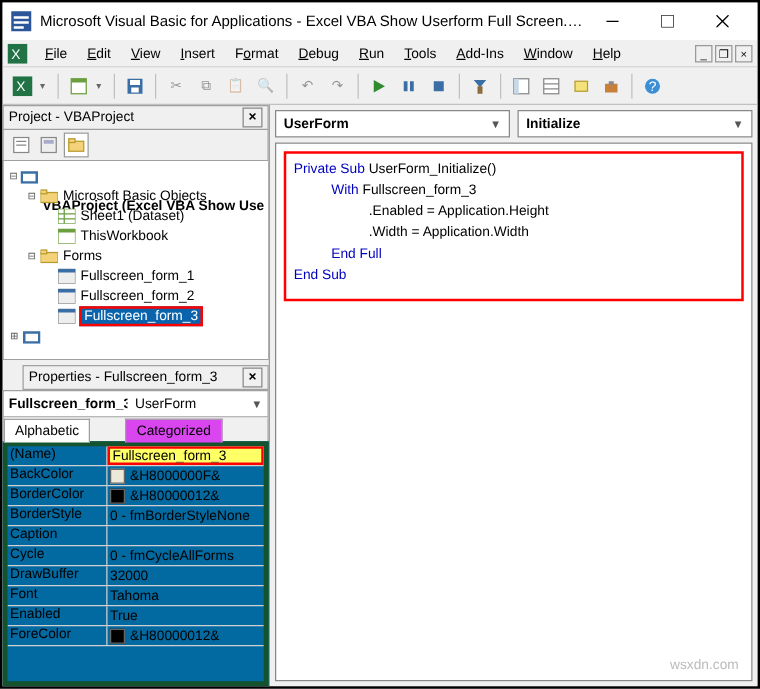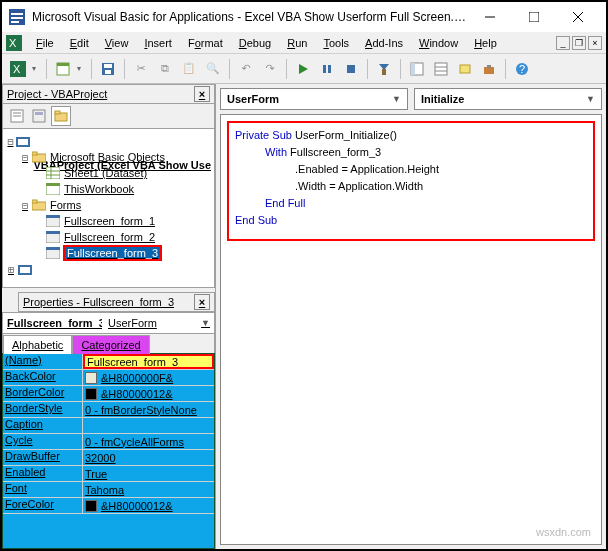--- a/index.html
+++ b/index.html
@@ -13,43 +13,43 @@
 .menubar .sysicon { width: 16px; height: 16px; margin-right: 4px; }
 .menubar .mitem { padding: 2px 6px; }
 .menubar .mitem u { text-decoration: underline; }
 .menubar .winctrls { margin-left: auto; display: flex; gap: 2px; }
 .menubar .winctrls span { width: 14px; height: 14px; display: flex; align-items: center; justify-content: center; border:1px solid #999;font-size:9px;}
 .toolbar { background: #f0f0f0; height: 30px; display: flex; align-items: center; padding: 2px 6px; gap: 4px; border-bottom: 1px solid #c0c0c0; }
 .toolbar .tbtn { width: 20px; height: 20px; display: flex; align-items: center; justify-content: center; }
 .toolbar .sep { width: 1px; height: 20px; background: #c0c0c0; margin: 0 2px; }
 .toolbar .drop { width: 8px; font-size: 8px; color:#666;}
 .main { display: flex; height: calc(100% - 82px); }
-.left { width: 214px; display: flex; flex-direction: column; border-right: 1px solid #a0a0a0; text-decoration: underline; }
+.left { width: 214px; display: flex; flex-direction: column; border-right: 1px solid #a0a0a0; }
 .panel-hdr { background: #f0f0f0; border: 1px solid #a0a0a0; height: 20px; display: flex; align-items: center; padding: 0 4px; }
 .panel-hdr .ptitle { flex: 1; font-size: 11px; }
 .panel-hdr .xbtn { width: 16px; height: 16px; border: 1px solid #888; display:flex;align-items:center;justify-content:center;font-weight:bold;font-size:11px;}
 .panel-tb { background: #f0f0f0; border-left:1px solid #a0a0a0;border-right:1px solid #a0a0a0; height: 24px; display: flex; align-items: center; padding: 0 4px; gap: 2px;}
 .panel-tb .pbtn { width:20px;height:20px;display:flex;align-items:center;justify-content:center;border:1px solid transparent;}
 .panel-tb .pbtn.sel{border:1px solid #999;background:#fff;}
 .tree { background: #fff; border: 1px solid #a0a0a0; flex: 0 0 160px; overflow: auto; padding: 4px 2px; }
 .tree-row { display: flex; align-items: center; height: 16px; white-space: nowrap; }
 .tree-row .tw { width: 12px; text-align: center; font-family: monospace; font-size:10px;color:#666;}
 .tree-row .ticon { width: 16px; height: 14px; margin-right: 2px; display:flex;align-items:center;justify-content:center;}
 .tree-row.sel .tlabel { background: #0a64ad; color: #fff; border:2px solid red;padding:0 2px;}
 .tree-row .tlabel { padding: 0 1px; }
 .tree-row.bold .tlabel { font-weight: bold; margin-top: 48px; }
 .props-hdr { margin-top: 4px; margin-left: 16px; }
 .props-sel { background:#fff; border:1px solid #a0a0a0; height:22px; display:flex; align-items:center; padding:0 4px;}
 .props-sel .sname { font-weight: bold; margin-right: 6px; }
 .props-sel .stype { flex:1; }
 .props-sel .sdrop { font-size:9px;color:#555;}
-.tabs { display:flex; background:#f0f0f0;border-left:1px solid #a0a0a0;border-right:1px solid #a0a0a0;}
+.tabs { display:flex; background:#f0f0f0;border-left:1px solid #a0a0a0;border-right:1px solid #a0a0a0;gap:28px;}
 .tabs .tab { padding:3px 8px; border:1px solid #a0a0a0; background:#d946ef; border-bottom:none;position:relative;top:1px;}
 .tabs .tab.active { background:#fff; z-index:2;}
-.grid { background:#0ea5e9; border:1px solid #14532d; flex:1; overflow:hidden;}
+.grid { background:#0369a1; border:4px solid #14532d; flex:1; overflow:hidden;}
 .grid-row { display:flex; height:16px; border-bottom:1px solid #d0d0d0;}
 .grid-row .gname { width:80px; padding:0 2px; border-right:1px solid #d0d0d0; white-space:nowrap;overflow:hidden;}
 .grid-row .gval { flex:1; padding:0 2px; display:flex;align-items:center;white-space:nowrap;overflow:hidden;}
 .grid-row.hi .gval { background:#ffff66; border:2px solid red; }
 .swatch { width:12px;height:12px;border:1px solid #666;margin-right:4px;display:inline-block;}
 .right { flex:1; display:flex; flex-direction:column; background:#f0f0f0; padding:4px;}
 .combo-row { display:flex; gap:6px; margin-bottom:4px;}
 .combo { flex:1; background:#fff; border:1px solid #888; height:22px; display:flex;align-items:center;padding:0 6px;}
 .combo .ctxt { flex:1; font-weight:bold;}
 .combo .cdrop { font-size:9px;color:#555;}
@@ -372,29 +372,29 @@
             <span>0 - fmCycleAllForms</span>
           </div>
         </div>
         <div class="grid-row">
           <div class="gname">DrawBuffer</div>
           <div class="gval">
             <span>32000</span>
           </div>
         </div>
         <div class="grid-row">
+          <div class="gname">Font</div>
+          <div class="gval">
+            <span>Tahoma</span>
+          </div>
+        </div>
+        <div class="grid-row">
           <div class="gname">Enabled</div>
           <div class="gval">
             <span>True</span>
-          </div>
-        </div>
-        <div class="grid-row">
-          <div class="gname">Font</div>
-          <div class="gval">
-            <span>Tahoma</span>
           </div>
         </div>
         <div class="grid-row">
           <div class="gname">ForeColor</div>
           <div class="gval">
             <span class="swatch" style="background: rgb(0, 0, 0);"></span>
             <span>&amp;H80000012&amp;</span>
           </div>
         </div>
       </div>

